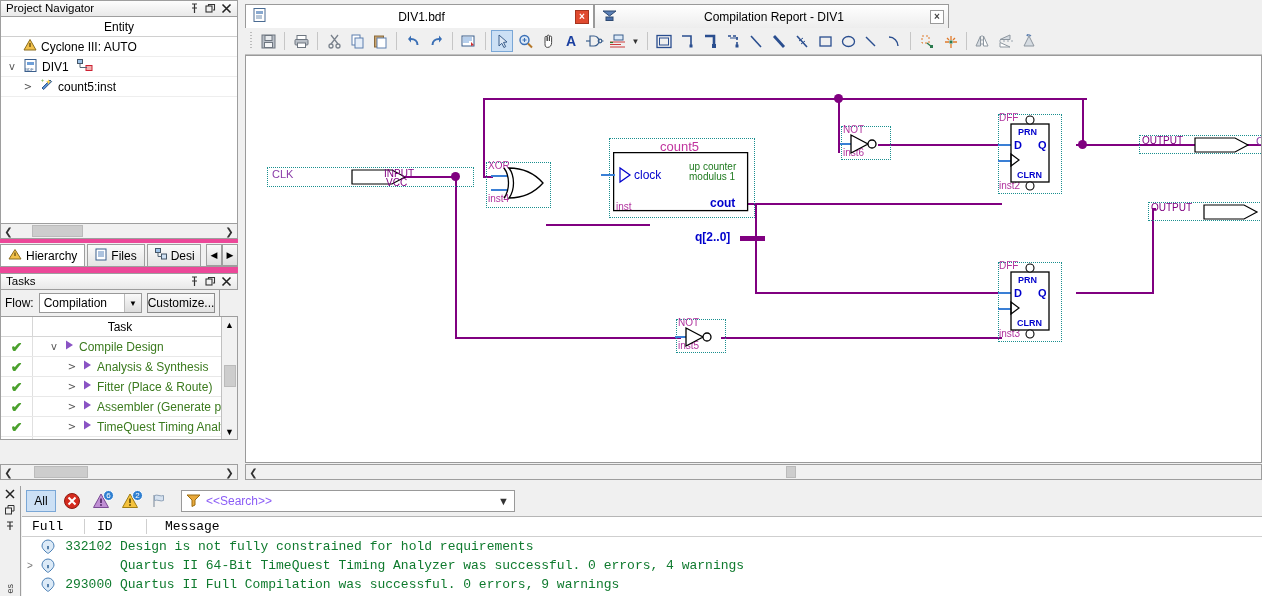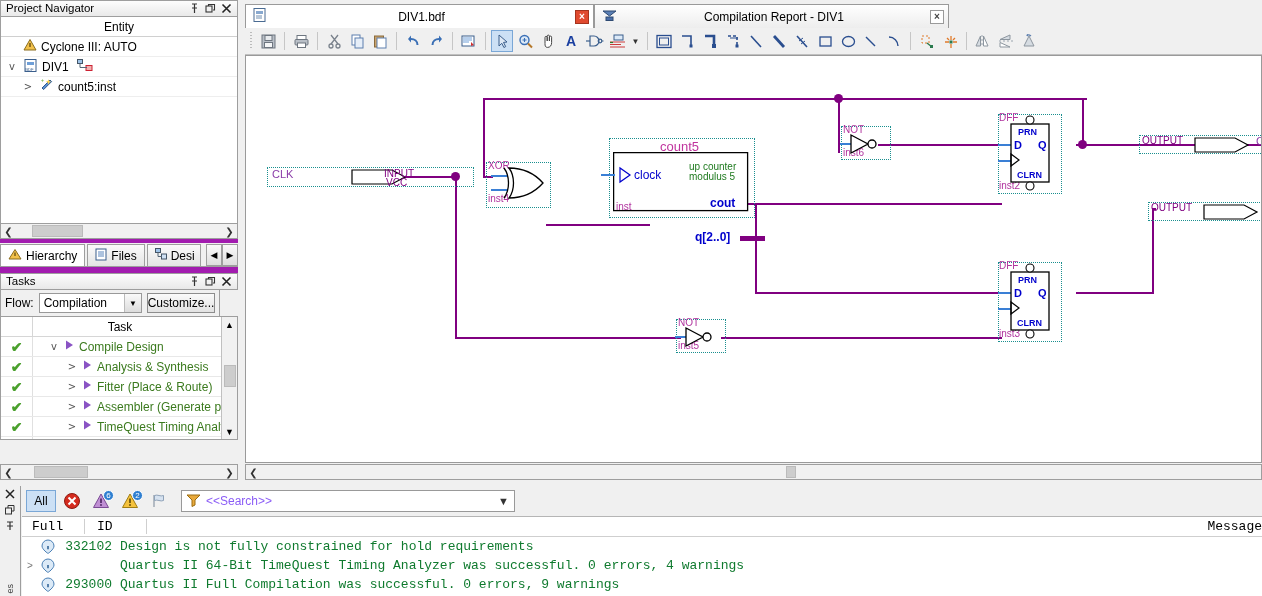--- a/index.html
+++ b/index.html
@@ -25,21 +25,21 @@
     font-size: 11.5px;
     color: #000;
   }
   .panel-title .ttl { flex: 1; line-height: 15px; }
   .panel-title .pbtns { display: flex; gap: 5px; align-items: center; padding-right: 2px; }
   .pbtn { width: 11px; height: 11px; display: block; cursor: default; }
 
   
   #proj-nav {
     position: absolute; left: 0; top: 0; width: 238px; height: 284px;
-    background: #a21caf;
+    background: #ec4899;
   }
   #proj-nav .body {
     position: absolute; left: 0; top: 17px; width: 238px; height: 206px;
     background: #fff; border-left: 1px solid #9e9e9e; border-right: 1px solid #9e9e9e;
     overflow: hidden;
   }
   .col-head {
     height: 20px; border-bottom: 1px solid #d0d0d0;
     display: flex; align-items: center; justify-content: center;
     font-size: 12px; background: #fff;
@@ -216,21 +216,21 @@
   }
   #search-box .sfield { flex: 1; font-size: 12px; color: #8b5cf6; }
   #msg-grid {
     position: absolute; left: 22px; top: 30px; width: 1240px; height: 80px;
     background: #fff; border-top: 1px solid #b5b5b5;
     font-family: "Liberation Mono", monospace; font-size: 13px;
   }
   .mg-head { display: flex; height: 20px; align-items: center; border-bottom: 1px solid #cfcfcf; }
   .mg-head .h1 { width: 62px; padding-left: 10px; }
   .mg-head .h2 { width: 62px; border-left: 1px solid #cfcfcf; padding-left: 12px; }
-  .mg-head .h3 { flex: 1; border-left: 1px solid #cfcfcf; padding-left: 4px; text-align: right; }
+  .mg-head .h3 { flex: 1; border-left: 1px solid #cfcfcf; padding-left: 18px; }
   .mg-row { display: flex; height: 19px; align-items: center; color: #0f7a2e; }
   .mg-row .exp { width: 16px; text-align: center; color: #777; font-size: 10px;
                  font-family: "Liberation Sans", sans-serif; }
   .mg-row .ic { width: 20px; display: flex; align-items: center; justify-content: center; }
   .mg-row .id { width: 58px; text-align: right; padding-right: 4px; }
   .mg-row .txt { padding-left: 4px; white-space: nowrap; }
 </style>
 </head>
 <body>
 
@@ -781,21 +781,21 @@
 
       <div class="selbox" style="left:363px; top:82px; width:146px; height:80px;"></div>
       <div class="blk-label" style="left:414px; top:83px; font-size:13px; color:#c0349e;">count5</div>
       <svg class="sch" style="left:367px; top:96px;" width="136" height="60" viewBox="0 0 136 60">
         <rect x="0.6" y="0.6" width="134" height="58" fill="#fff" stroke="#000" stroke-width="1.3"></rect>
         <path d="M7 16l0 14 10-7z" fill="#fff" stroke="#0000cc" stroke-width="1.2"></path>
       </svg>
       <div class="pinstub h" style="left:355px; top:118px; width:14px; background:#3a7fd5;"></div>
       <div class="port-label" style="left:388px; top:112px; font-weight:normal; font-size:12px;">clock</div>
       <div class="note-label" style="left:443px; top:106px;">up counter</div>
-      <div class="note-label" style="left:443px; top:116px;">modulus 5</div>
+      <div class="note-label" style="left:443px; top:116px;">modulus 1</div>
       <div class="port-label" style="left:449px; top:174px; font-size:12px;">q[2..0]</div>
       <div class="port-label" style="left:464px; top:140px; font-size:12px;">cout</div>
       <div class="inst-label" style="left:370px; top:145px;">inst</div>
 
       <div class="selbox" style="left:595px; top:70px; width:50px; height:34px;"></div>
       <div class="blk-label" style="left:597px; top:68px;">NOT</div>
       <div class="inst-label" style="left:597px; top:91px;">inst6</div>
       <div class="pinstub h" style="left:594px; top:87px; width:11px;"></div>
       <svg class="sch" style="left:603px; top:77px;" width="32" height="22" viewBox="0 0 32 22">
         <path d="M2 2l0 18 17-9z" fill="#fff" stroke="#000" stroke-width="1.3"></path>

